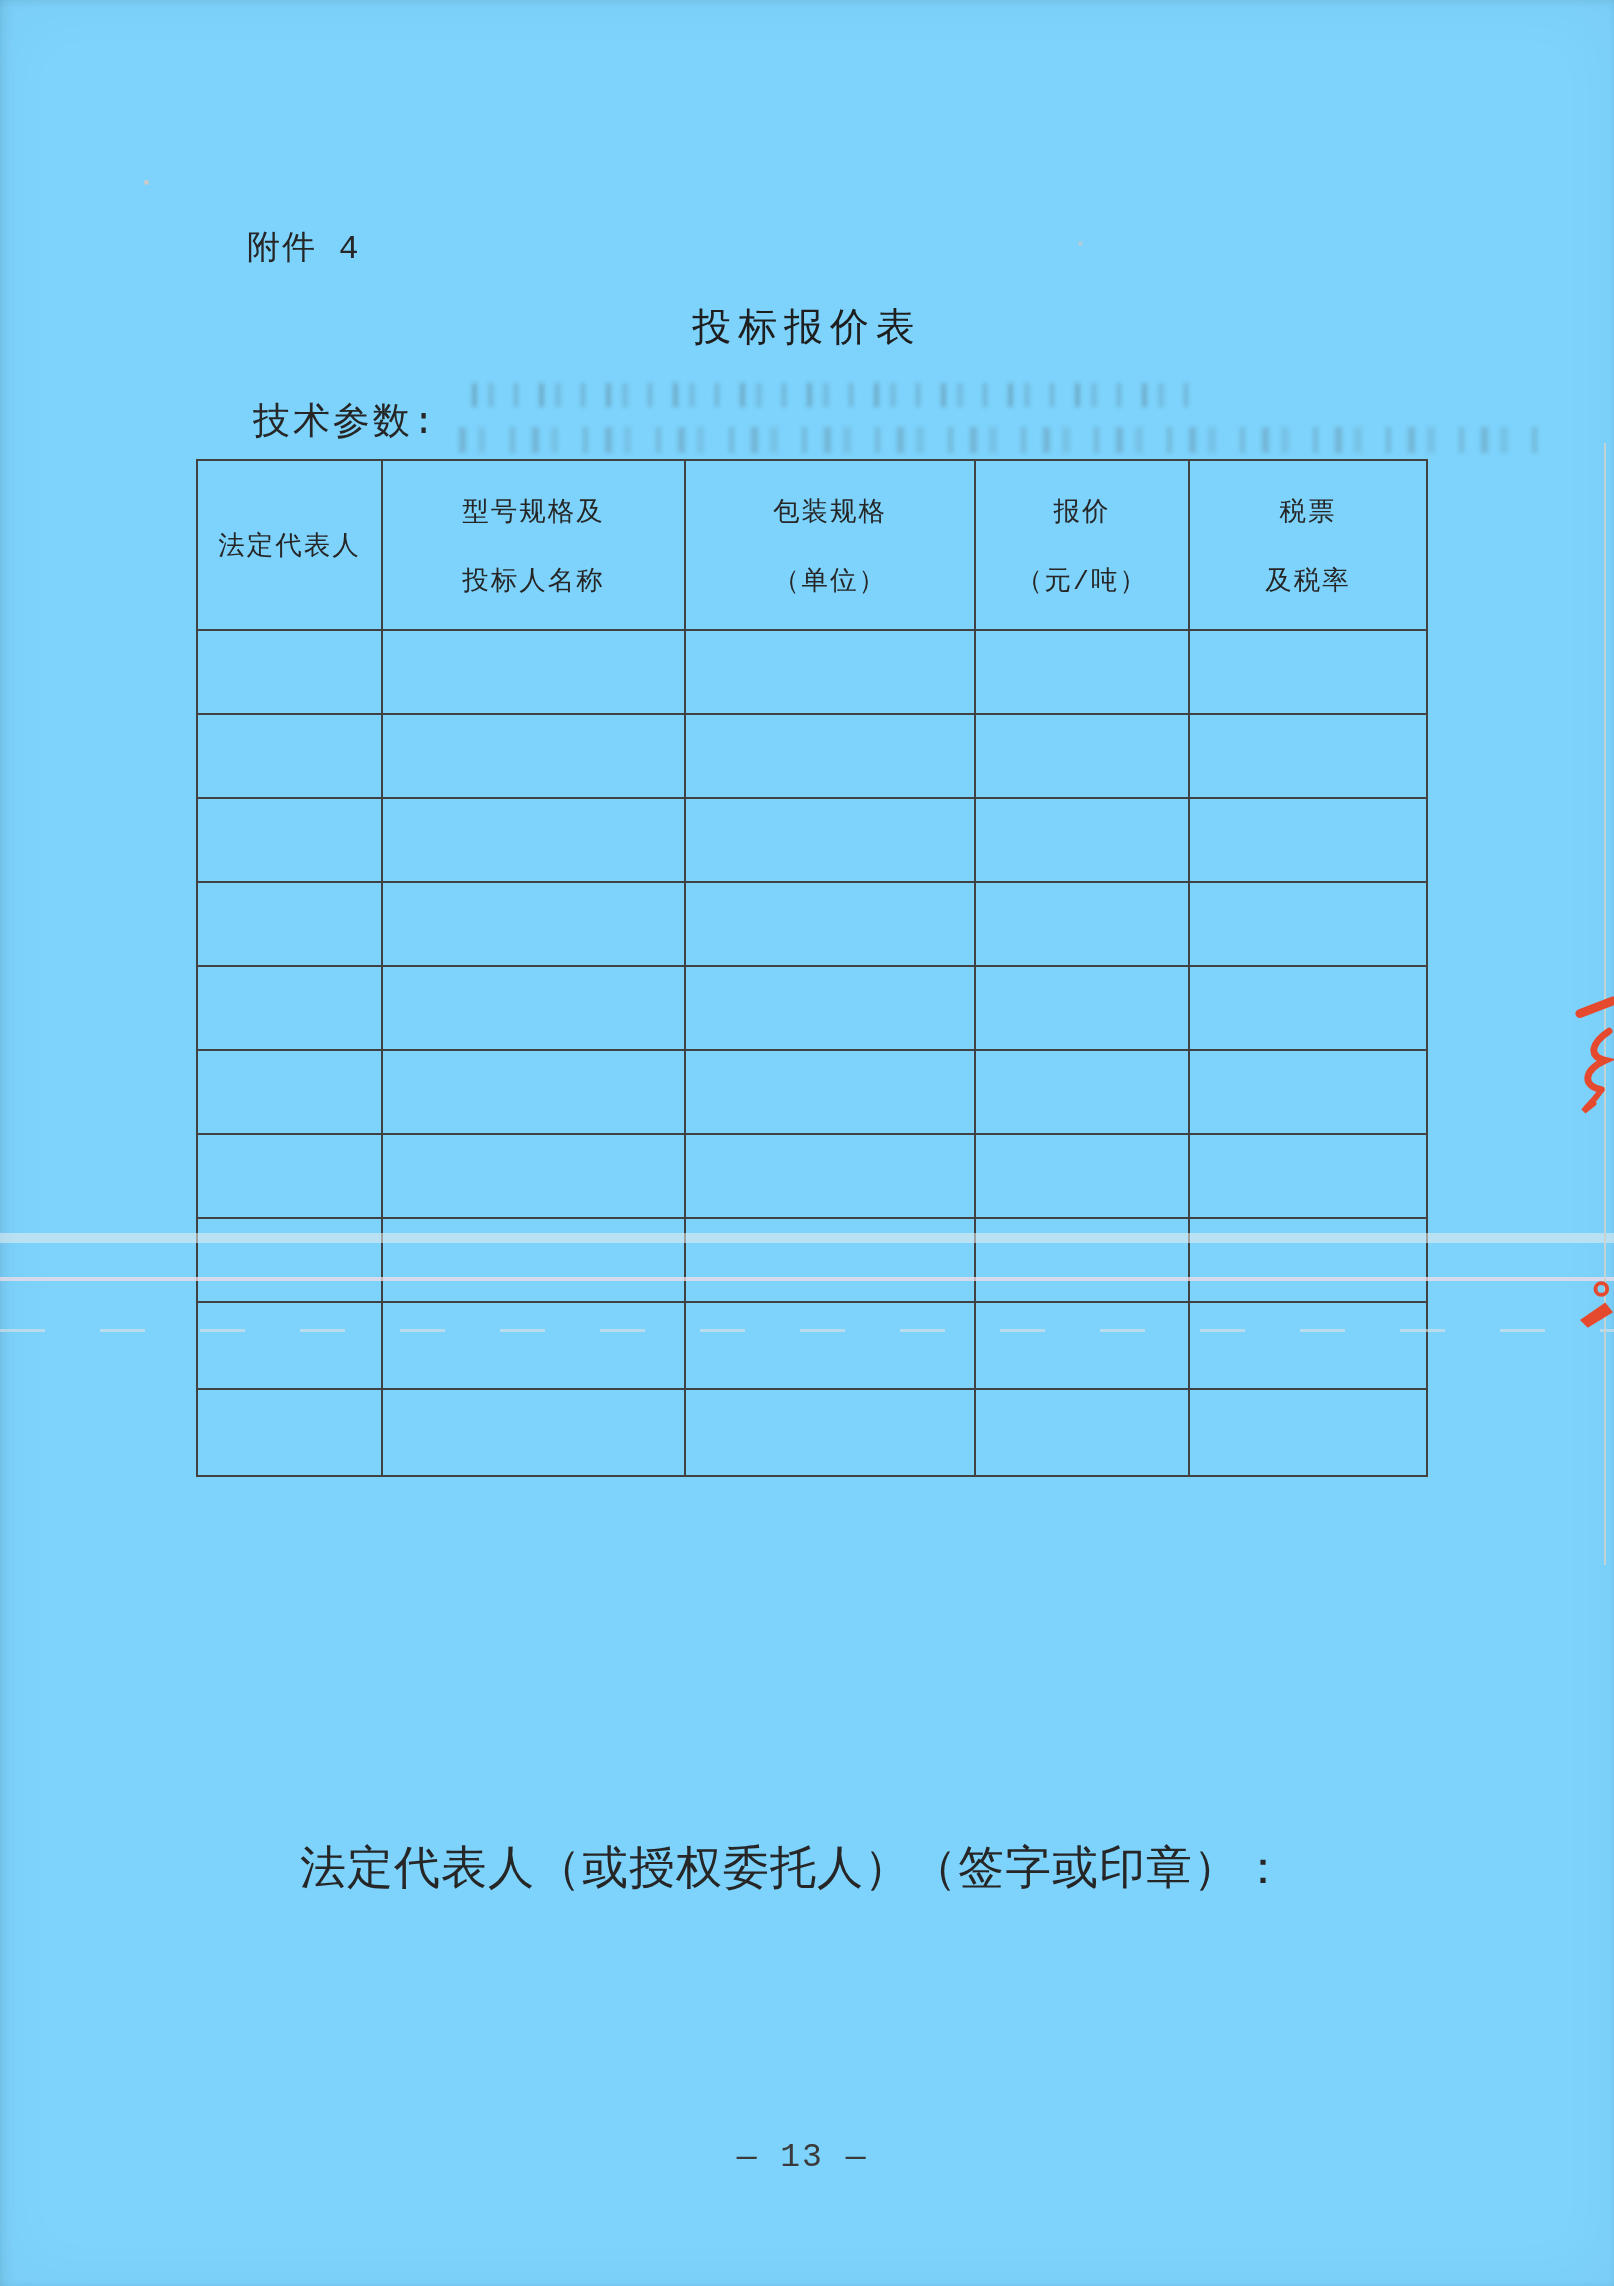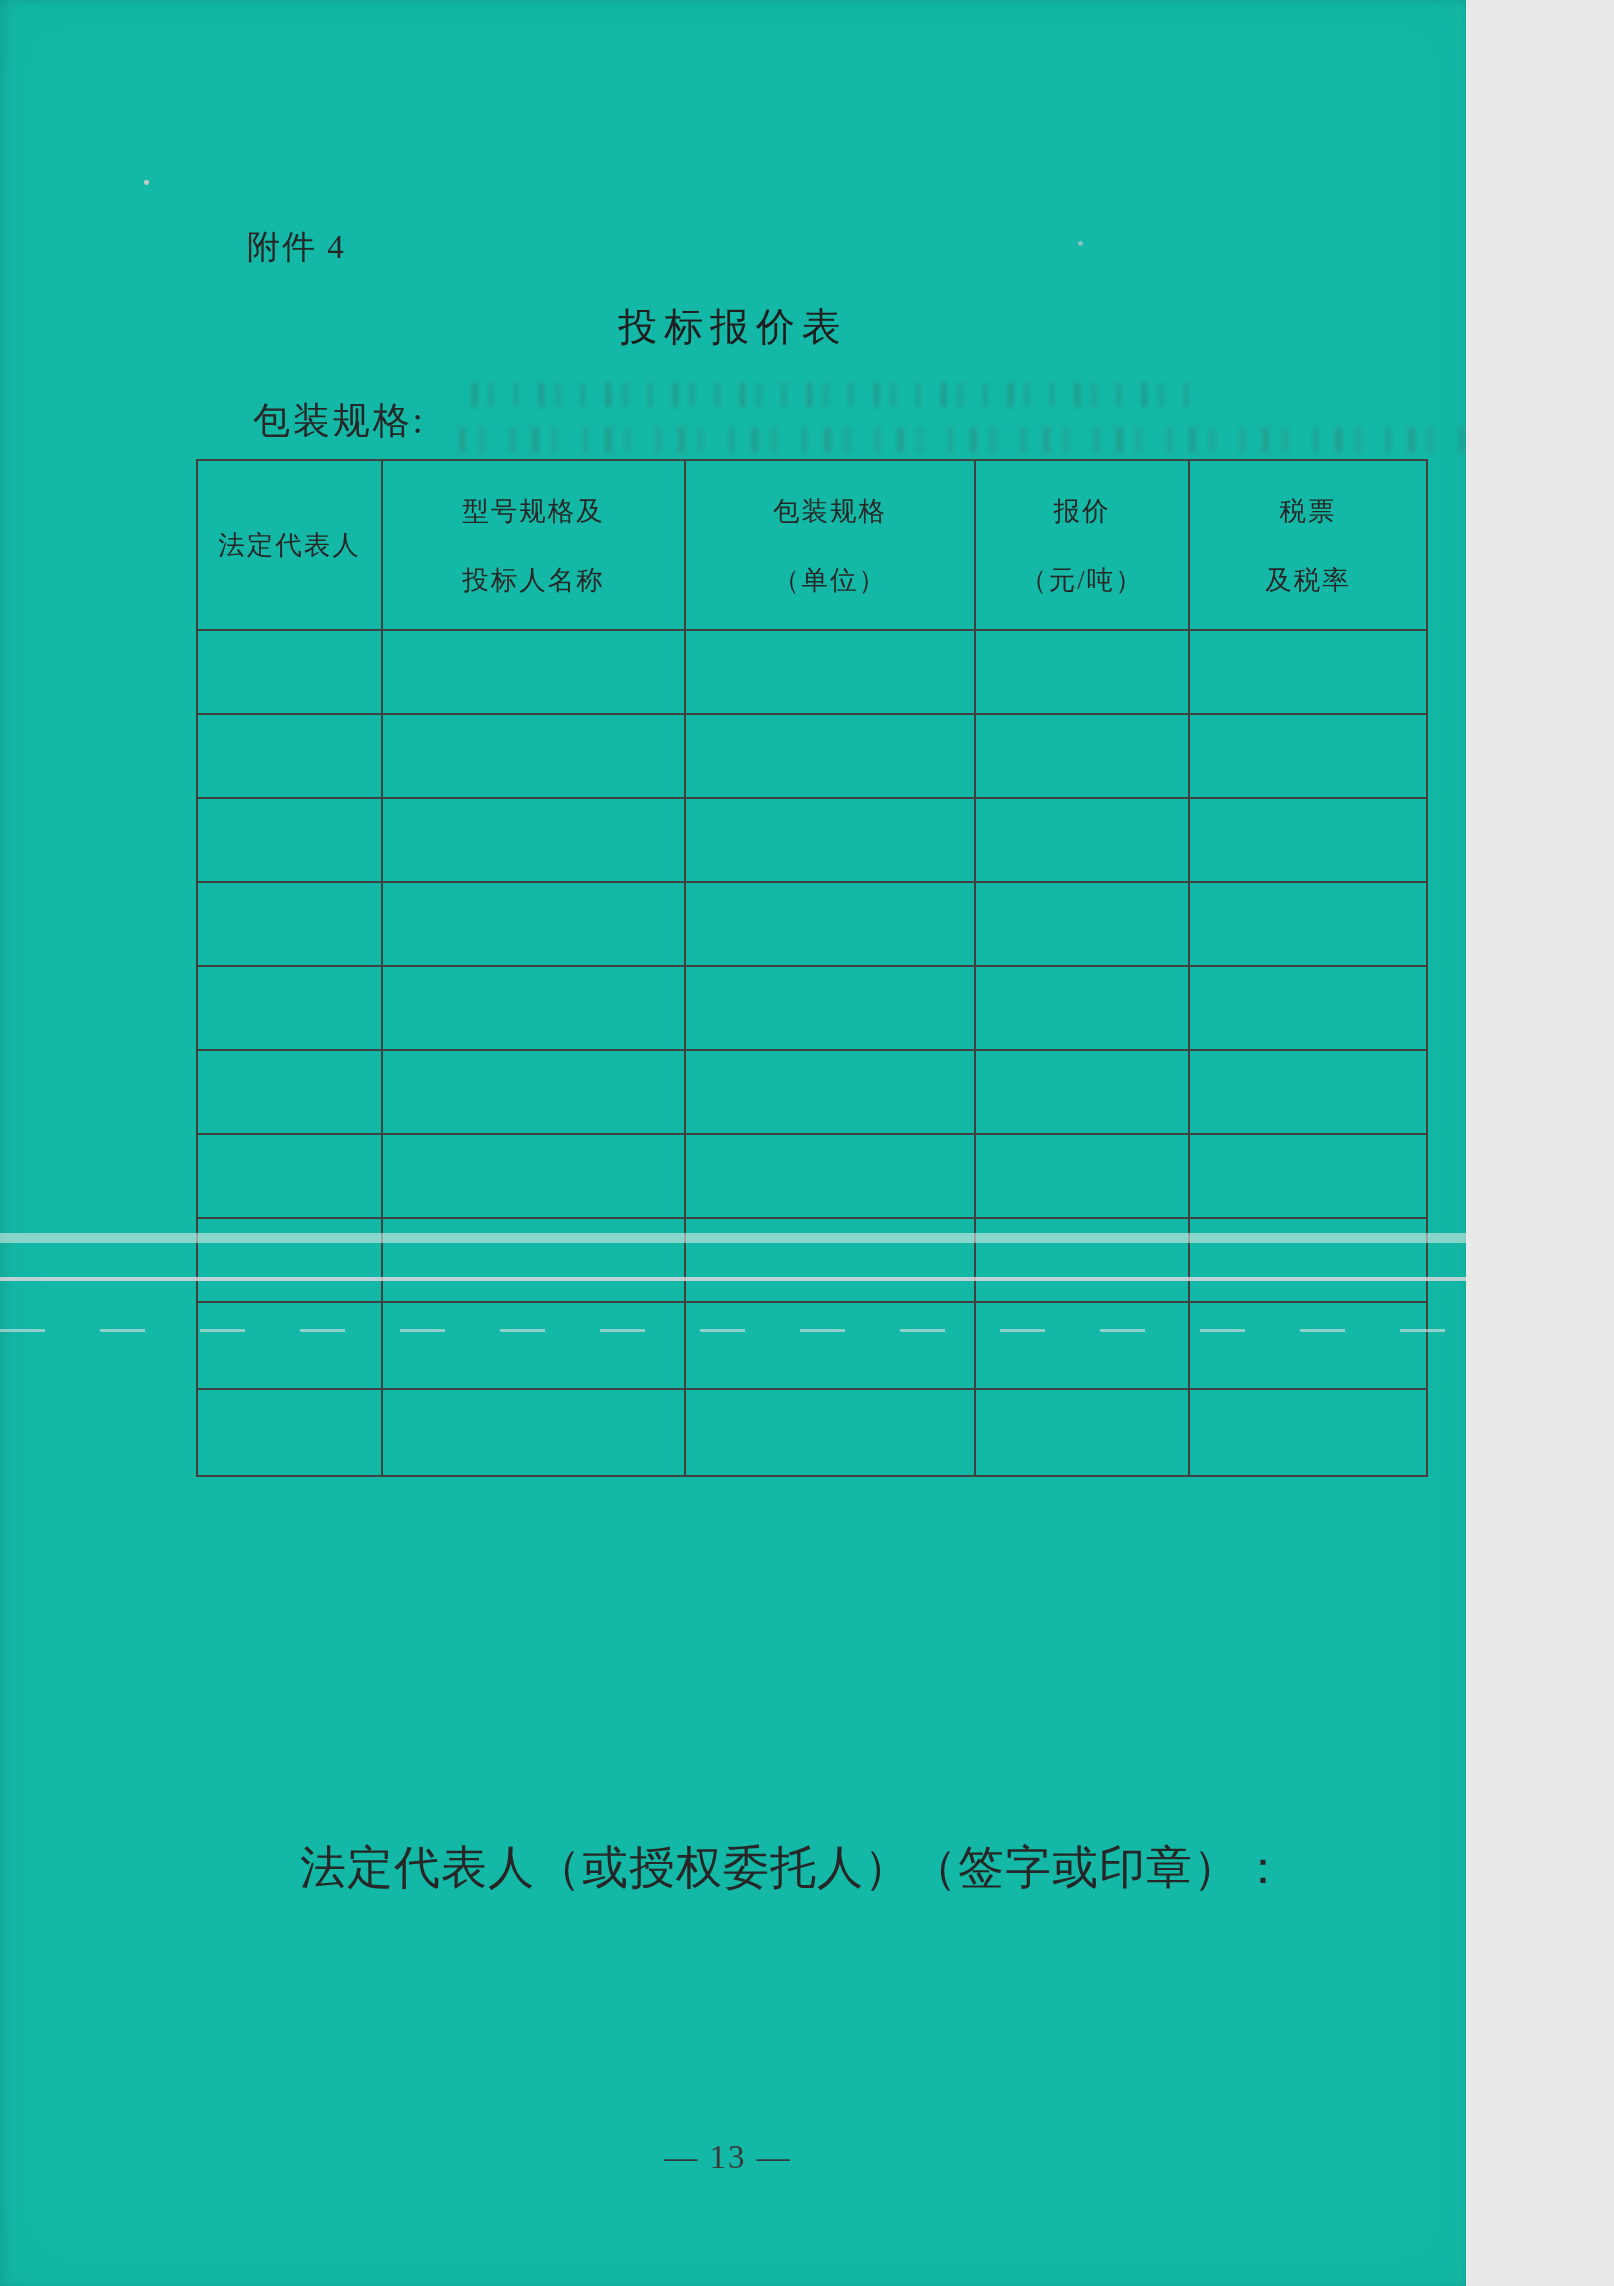--- a/index.html
+++ b/index.html
@@ -1,21 +1,21 @@
 <!DOCTYPE html>
 <html><head>
 <meta charset="utf-8">
 <style>
   html,body{margin:0;padding:0;background:#e9e9e9;}
   .scan{
     position:relative;
-    width:1466px;height:2287px;
-    background:#14b8a6;
+    width:1614px;height:2287px;
+    background:#7dd3fc;
     overflow:hidden;
-    font-family:Liberation Serif, serif;
+    font-family:Liberation Mono, monospace;
     color:#262626;
     box-shadow:
       inset 0 0 69px rgba(0,0,0,0.035),
       inset 9.8px 0 13.7px -7.8px rgba(0,0,0,0.10),
       inset 0 7.8px 11.8px -7.8px rgba(0,0,0,0.08),
       inset -3.9px 0 7.8px -3.9px rgba(0,0,0,0.05),
       inset 0 -5.9px 9.8px -5.9px rgba(0,0,0,0.06);
   }
   .abs{position:absolute;}
   .attachment{left:247px;top:225px;font-size:33px;letter-spacing:2px;}
@@ -60,21 +60,21 @@
 <body>
 
 <div class="scan">
 
   <div class="abs attachment">附件 4</div>
   <div class="abs title">投标报价表</div>
 
   <div class="abs ghost ghost-a"></div>
   <div class="abs ghost ghost-b"></div>
 
-  <div class="abs project">包装规格:</div>
+  <div class="abs project">技术参数:</div>
 
   <table class="quote">
     <colgroup>
       <col style="width:185px">
       <col style="width:303px">
       <col style="width:290px">
       <col style="width:214px">
       <col style="width:238px">
     </colgroup>
     <thead>

